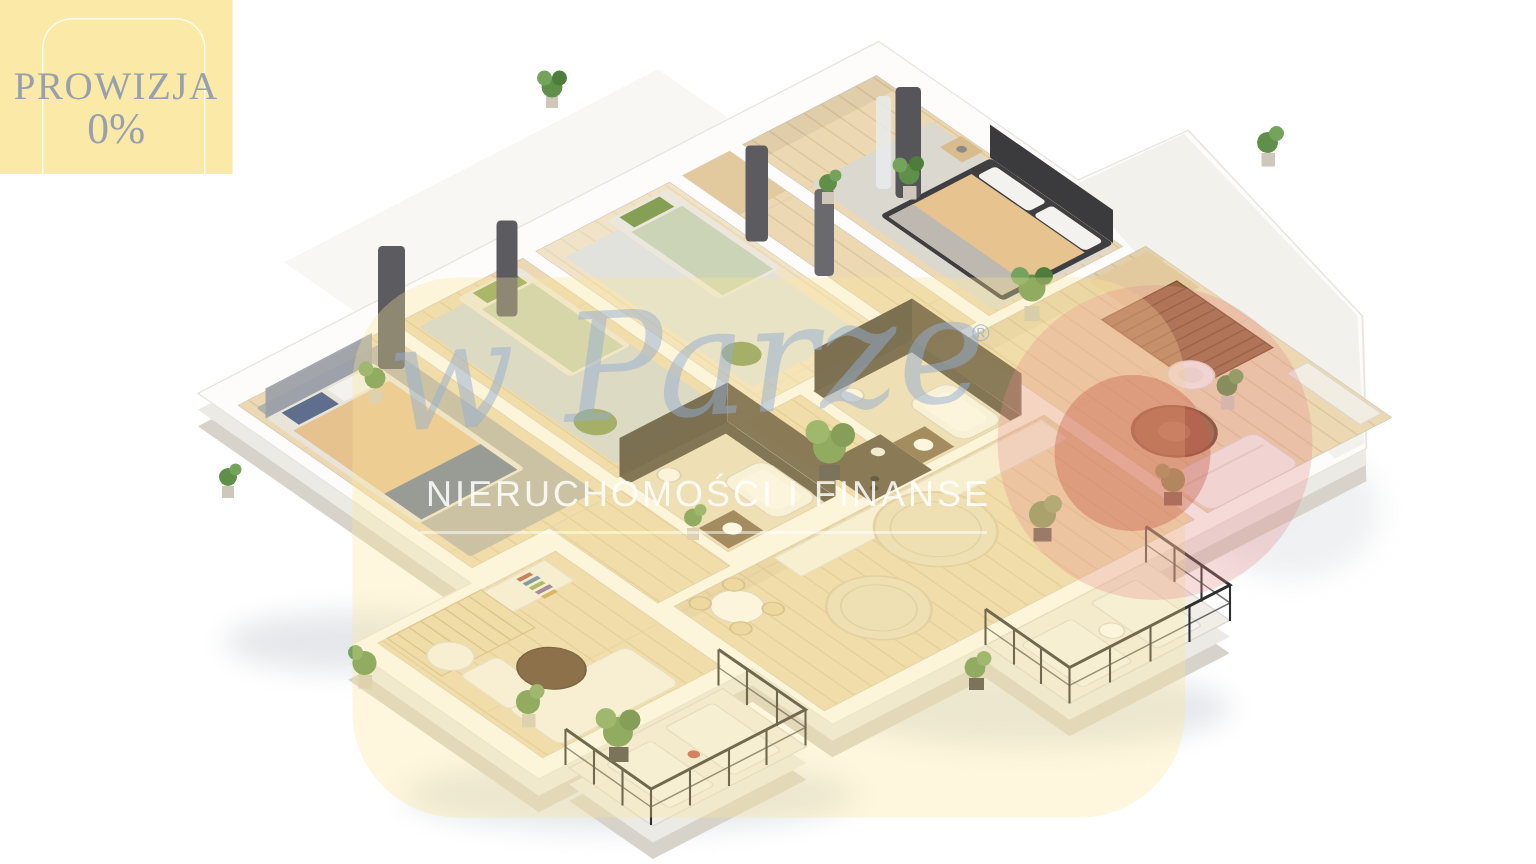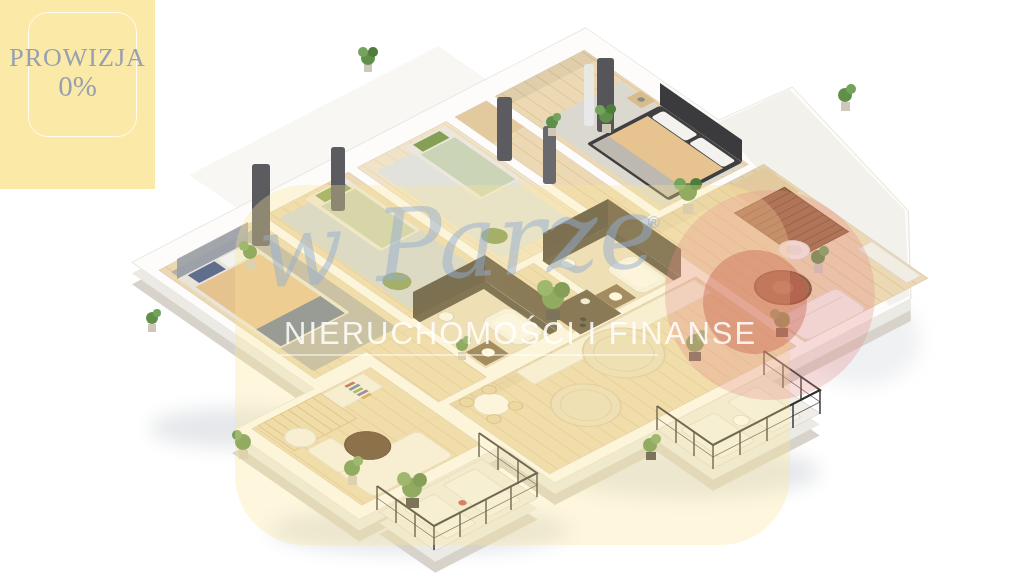--- a/index.html
+++ b/index.html
@@ -1,39 +1,39 @@
 <!DOCTYPE html>
 <html><head>
 <meta charset="utf-8">
 <style>
   html,body{margin:0;padding:0;background:#ffffff;}
   .stage{position:relative;width:1024px;height:576px;background:#ffffff;overflow:hidden;
          font-family:"Liberation Sans",sans-serif;}
   .plan-svg{position:absolute;left:0;top:0;}
   
-  .badge{position:absolute;left:0;top:0;width:155px;height:189px;background:#fbe9a7;
+  .badge{position:absolute;left:0;top:0;width:155px;height:116px;background:#fbe9a7;
          color:#97a0af;text-align:center;z-index:30;}
   .badge-frame{position:absolute;left:28px;top:12px;width:107px;height:123px;
                border:1.5px solid rgba(255,255,255,0.85);border-radius:20px;}
   .badge-line1{position:relative;margin-top:44px;font-family:"Liberation Serif",serif;
                font-size:26px;letter-spacing:1px;line-height:1.05;}
   .badge-line2{position:relative;font-family:"Liberation Serif",serif;font-size:29px;line-height:1.1;}
   
   .wm{position:absolute;pointer-events:none;}
   .wm-square{left:235px;top:185px;width:555px;height:360px;border-radius:70px;
              background:rgba(251,229,150,0.32);z-index:10;}
   .wm-circle{left:665px;top:190px;width:210px;height:210px;border-radius:50%;
              background:rgba(229,139,139,0.30);z-index:10;}
   .wm-dot{left:703px;top:250px;width:104px;height:104px;border-radius:50%;
           background:rgba(197,92,73,0.38);z-index:10;}
   .wm-script{left:258px;top:184px;font-family:"DejaVu Serif",serif;font-style:italic;
              font-size:100px;color:rgba(148,173,209,0.50);transform:rotate(-3deg);
              white-space:nowrap;z-index:11;}
   .wm-reg{left:648px;top:214px;font-size:16px;color:rgba(148,173,209,0.75);z-index:11;}
-  .wm-tagline{left:284px;top:316px;font-size:31px;letter-spacing:2px;font-weight:400;
+  .wm-tagline{left:284px;top:316px;font-size:24px;letter-spacing:2px;font-weight:400;
               color:rgba(255,255,255,0.85);white-space:nowrap;z-index:11;}
   .wm-line{left:280px;top:354px;width:378px;height:2px;background:rgba(255,255,255,0.5);z-index:11;}
 </style>
 </head>
 <body>
 
 <div class="stage">
 
 <svg class="plan-svg" width="1024" height="576" viewBox="0 0 1024 576">
   <defs>

